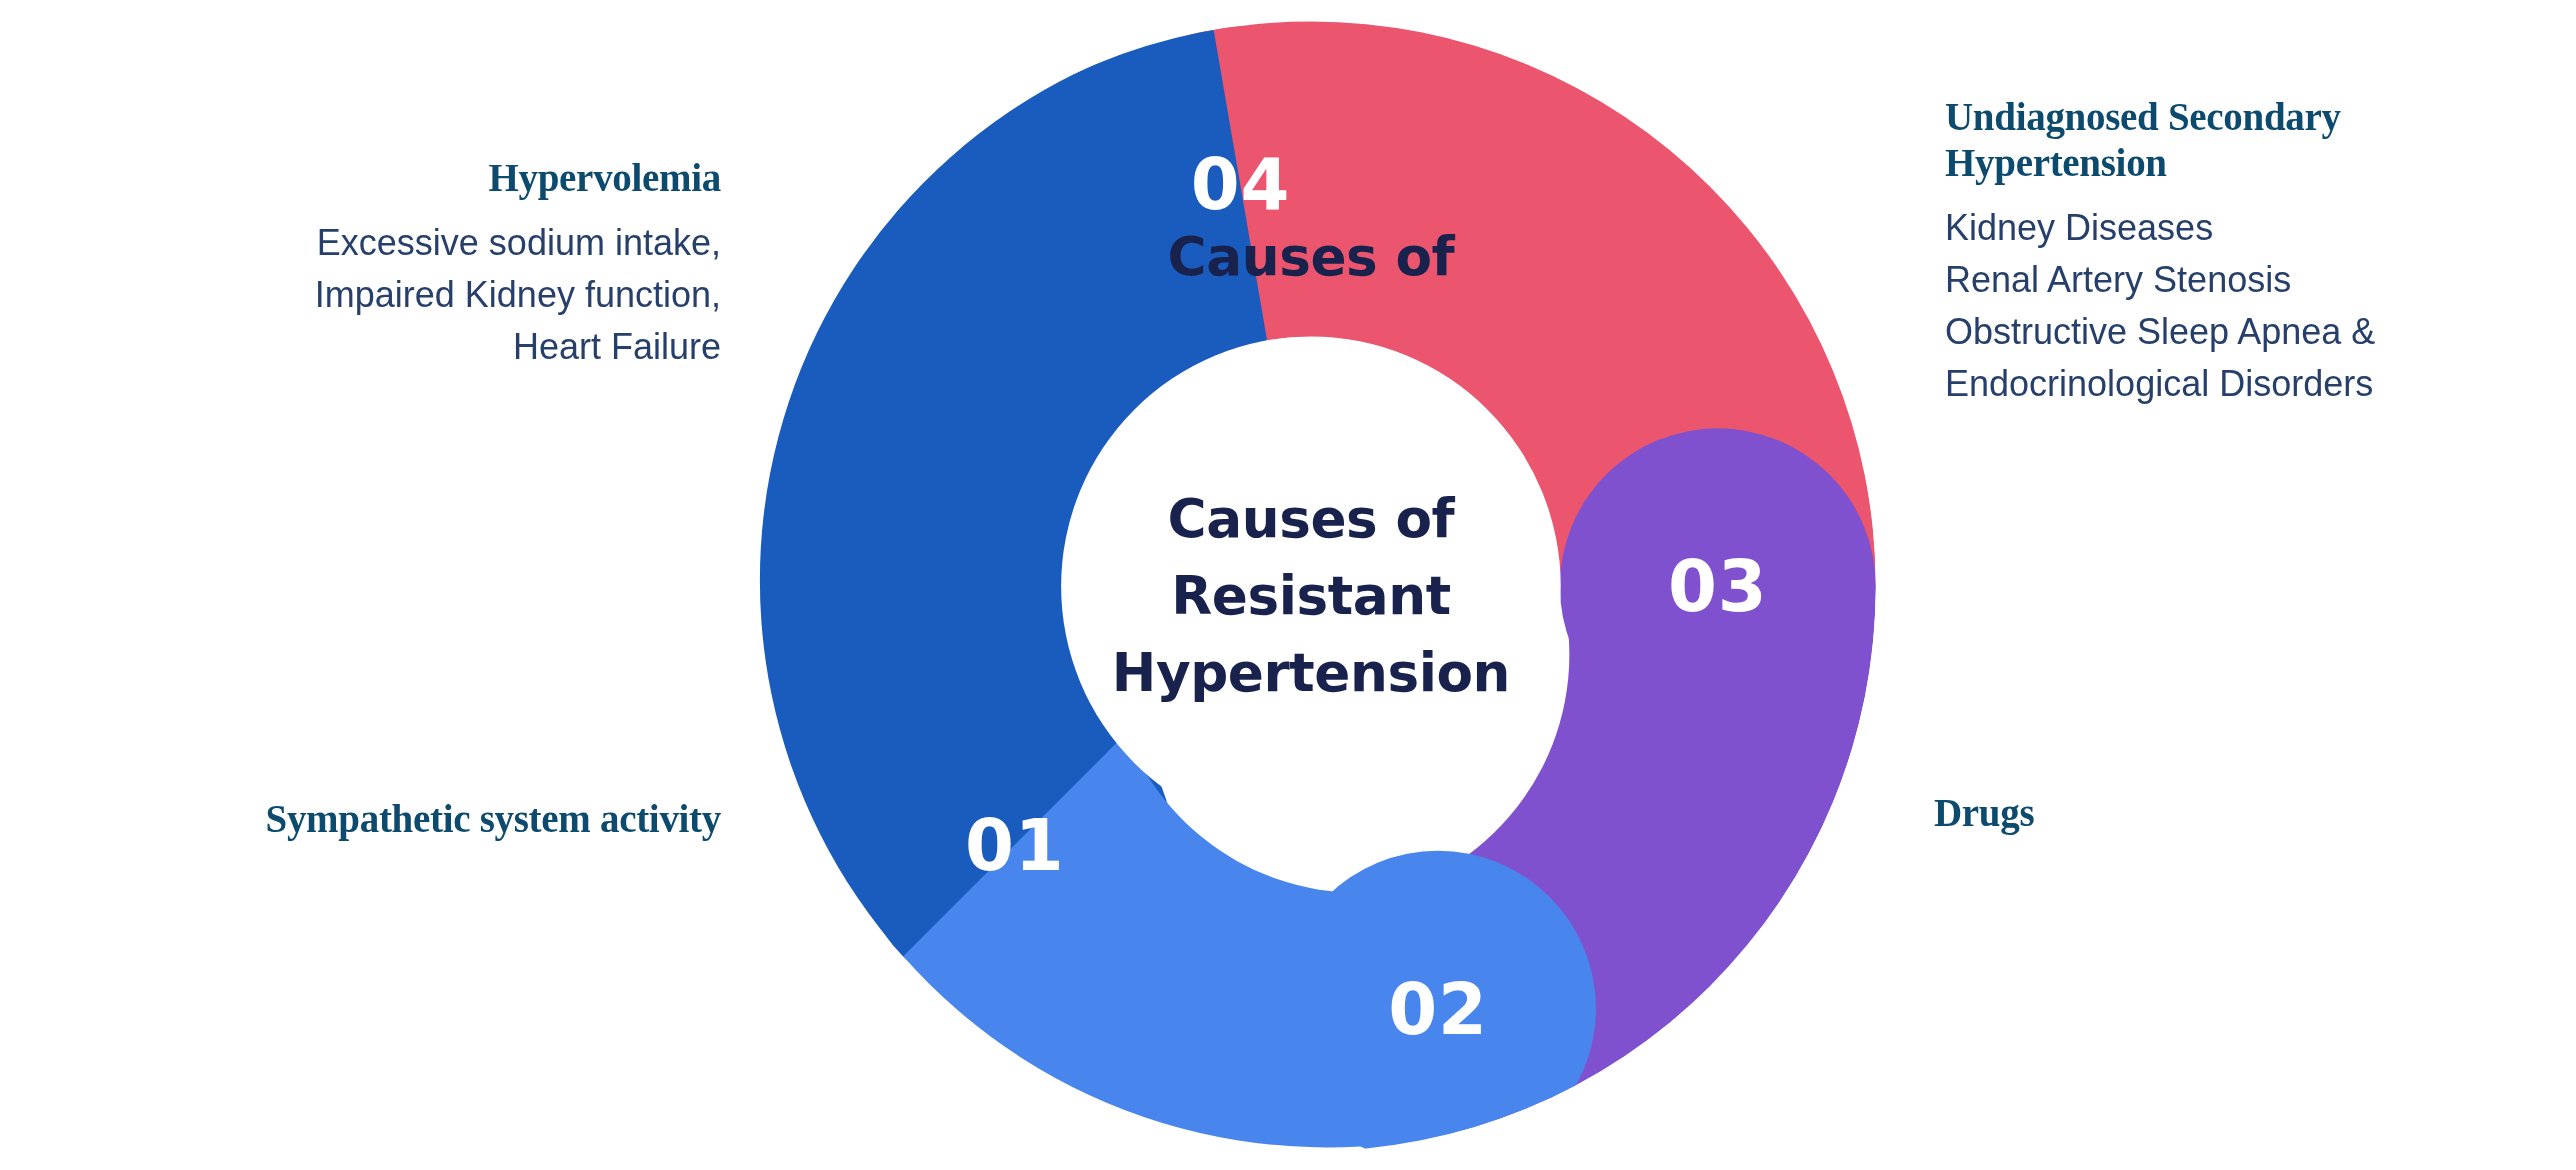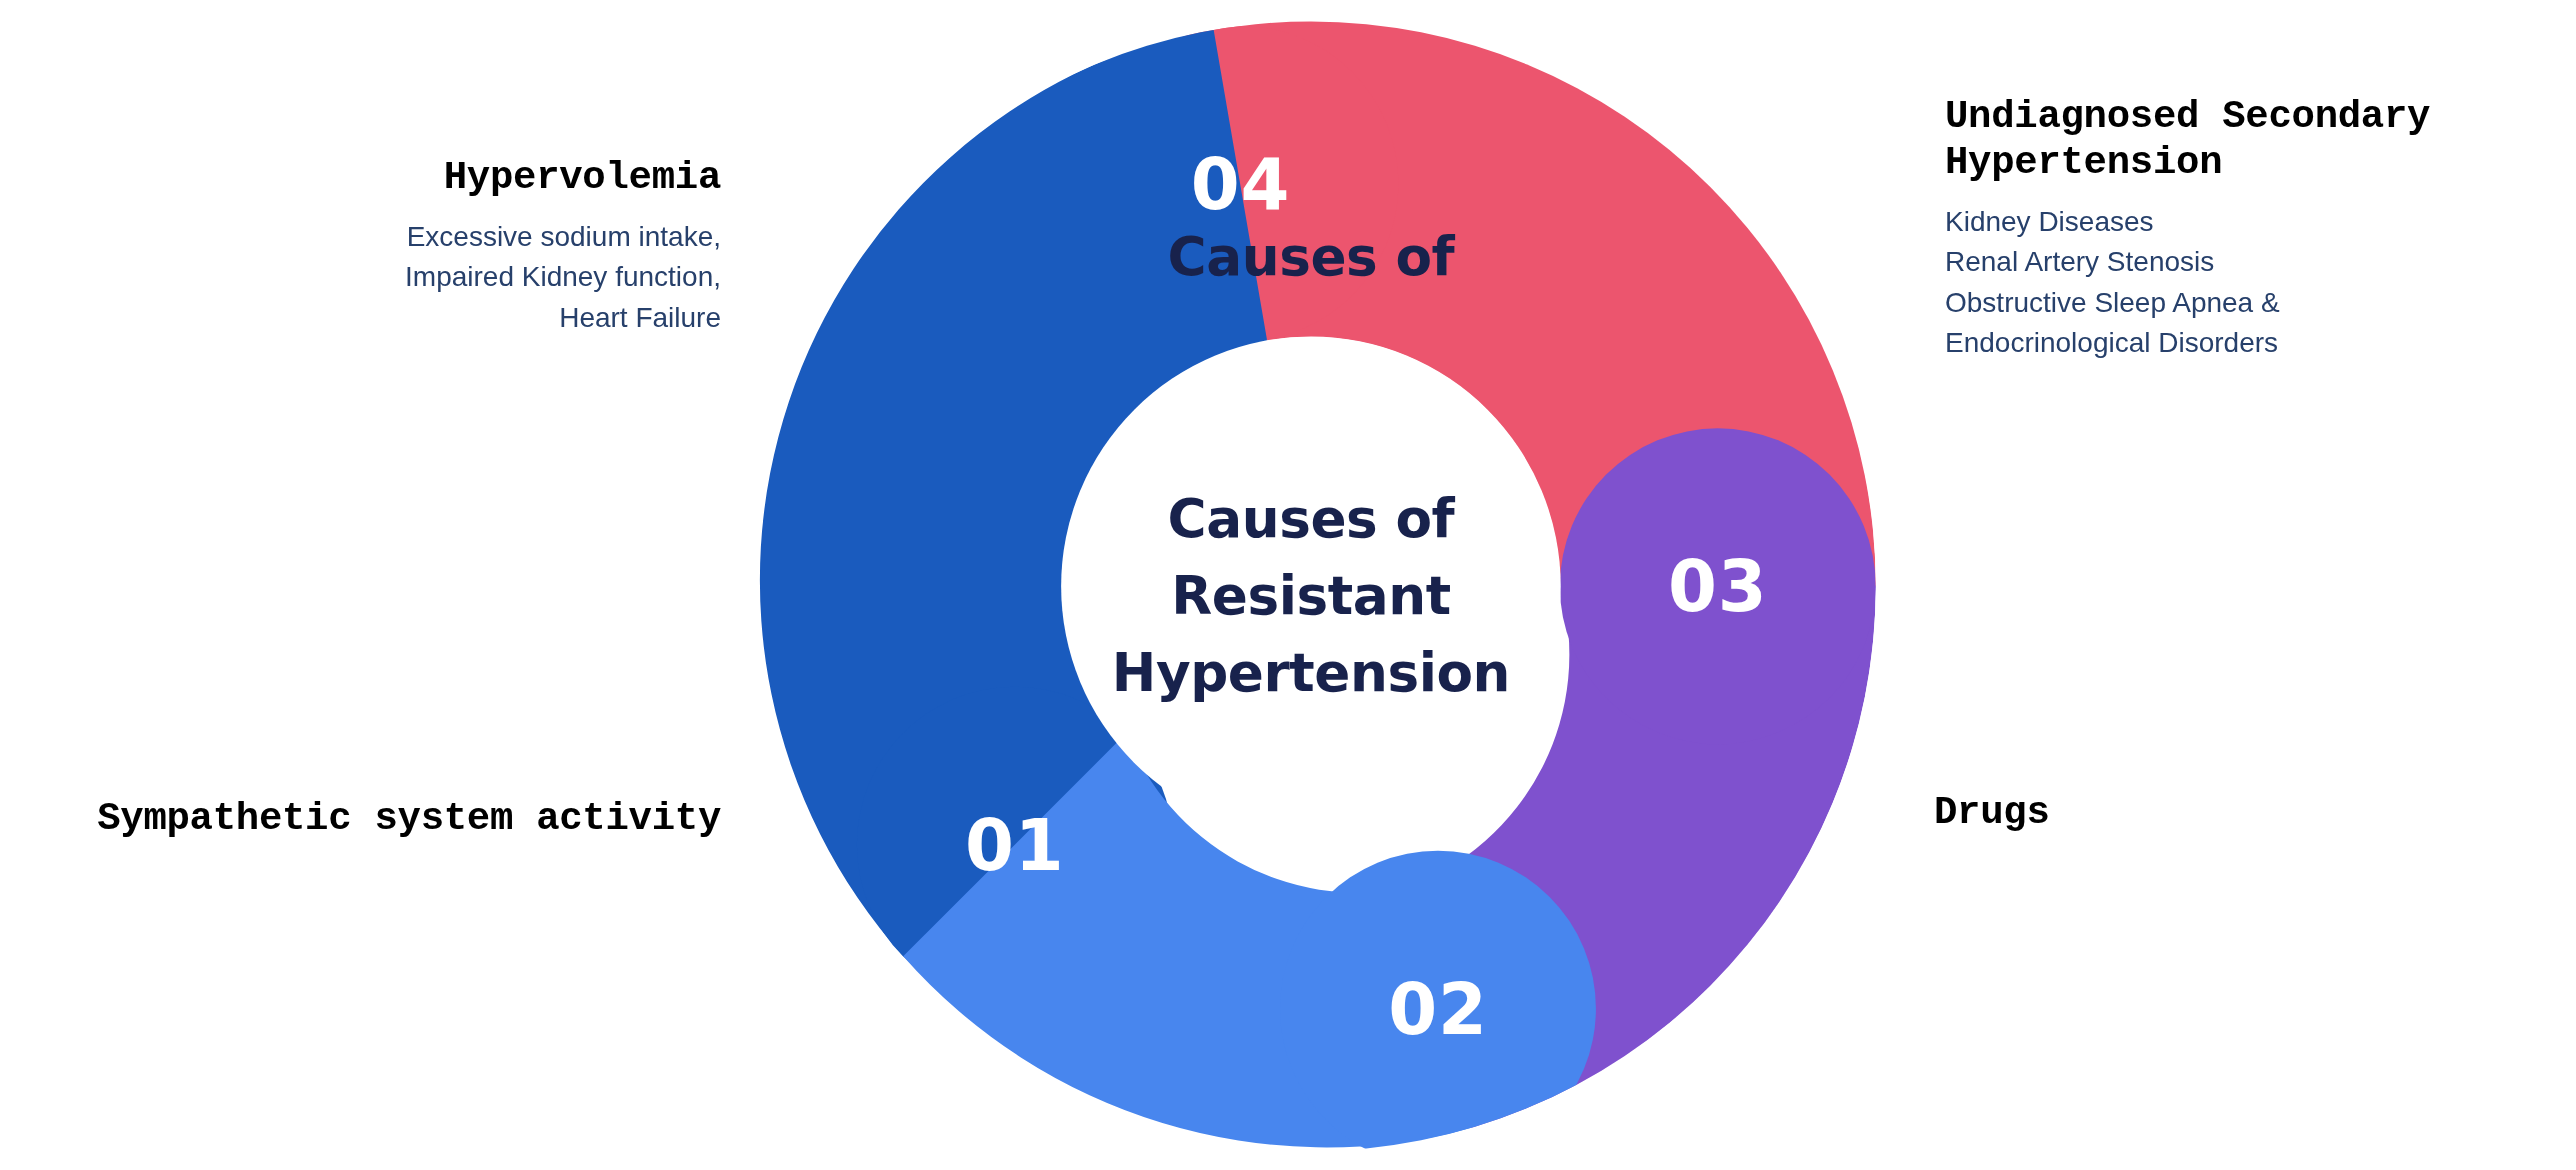--- a/index.html
+++ b/index.html
@@ -40,32 +40,32 @@
     font-family: "DejaVu Sans", sans-serif;
     font-weight: bold;
     font-size: 62px;
     fill: #18224C;
     letter-spacing: -0.5px;
   }
 
   
   .block { position: absolute; }
   .block h3 {
-    font-family: Liberation Mono, monospace;
+    font-family: Liberation Serif, serif;
     font-weight: bold;
     font-size: 39px;
     line-height: 1.18;
-    color: #000000;
+    color: #0c4a6e;
     margin: 0 0 15.5px 0;
     letter-spacing: -0.3px;
   }
   .block p {
     font-family: "Liberation Sans", sans-serif;
     font-weight: 400;
-    font-size: 28px;
+    font-size: 36px;
     line-height: 1.45;
     color: #27406B;
     margin: 0;
     white-space: pre-line;
   }
 
   #block-hypervolemia      { left: 103px;  top: 155px;  width: 618px; text-align: right; }
   #block-sympathetic       { left: 0px;    top: 764px;  width: 721px; text-align: right; margin-top: 32px; }
   #block-undiagnosed       { left: 1945px; top: 94px;  width: 618px; text-align: left; }
   #block-drugs             { left: 1934px; top: 790px;  width: 601px; text-align: left; }

